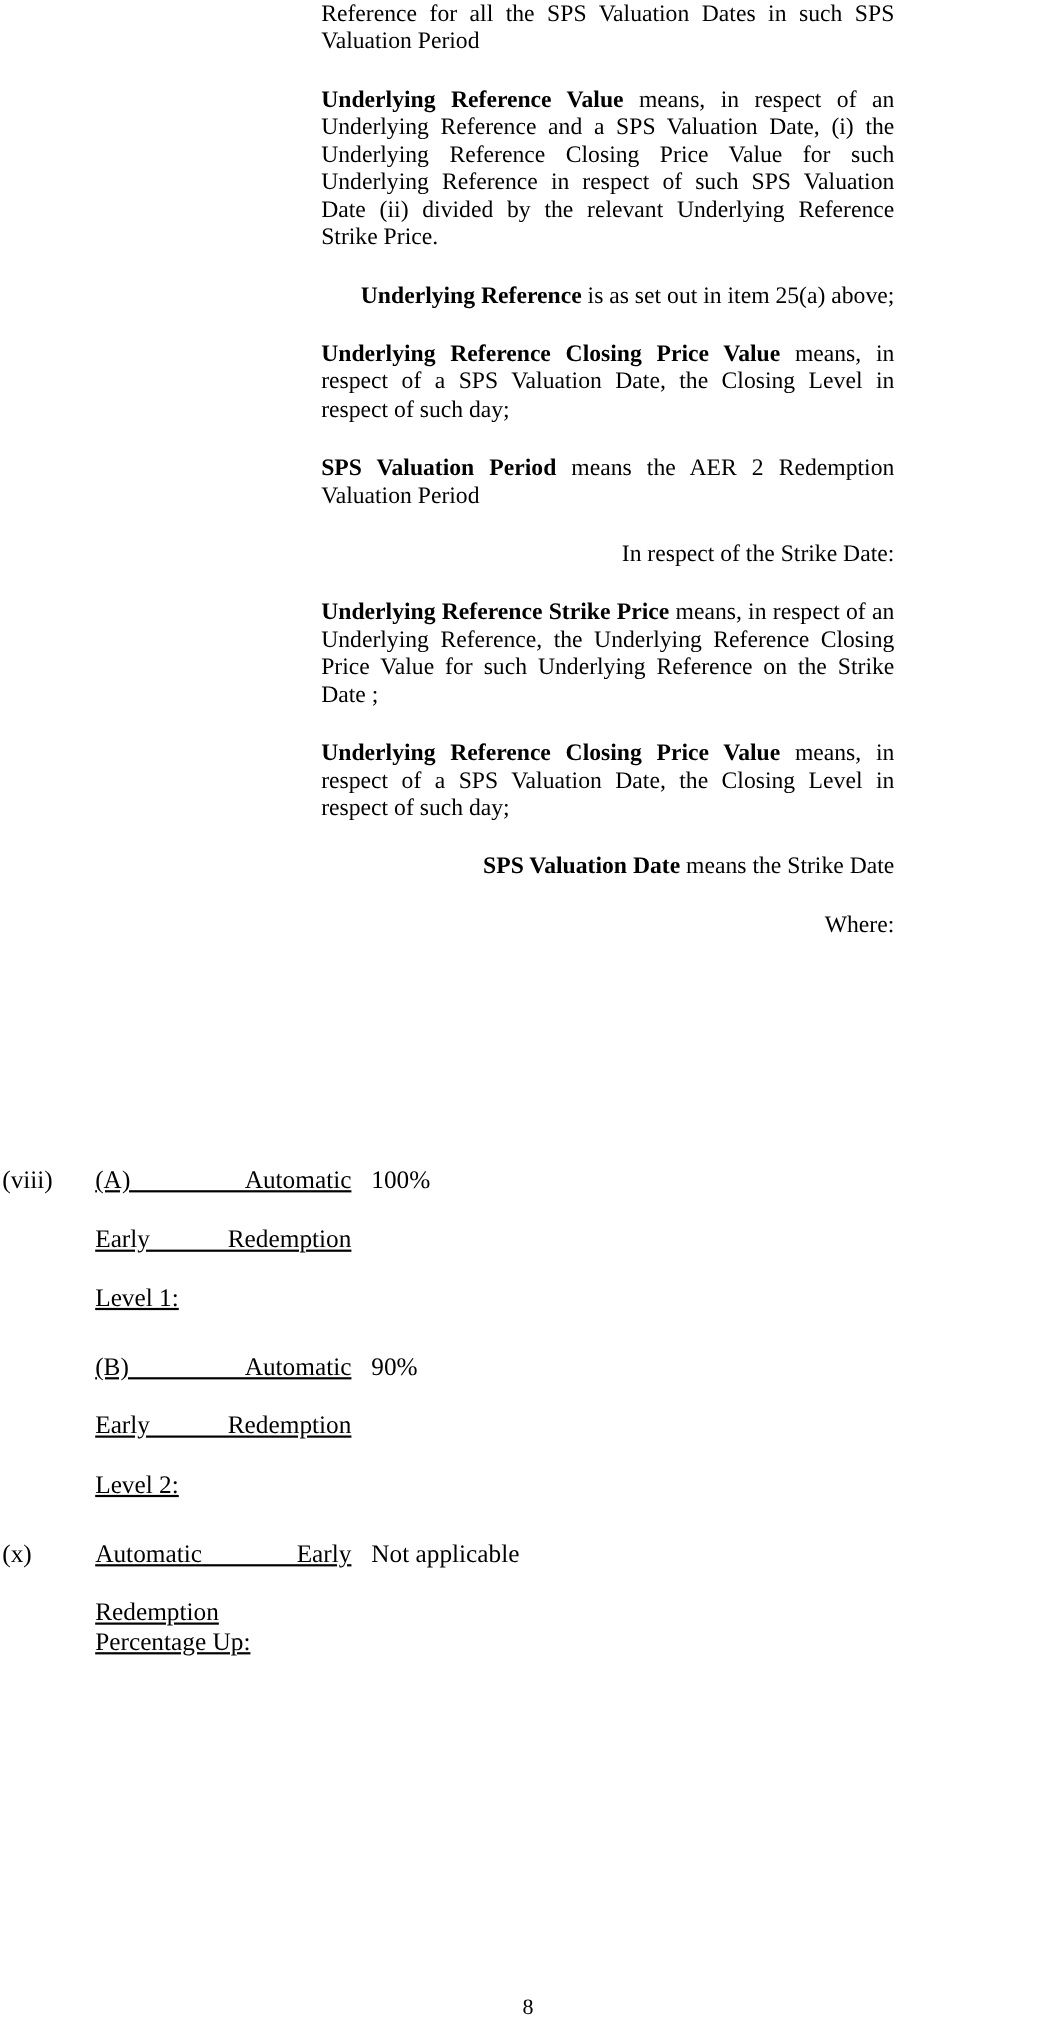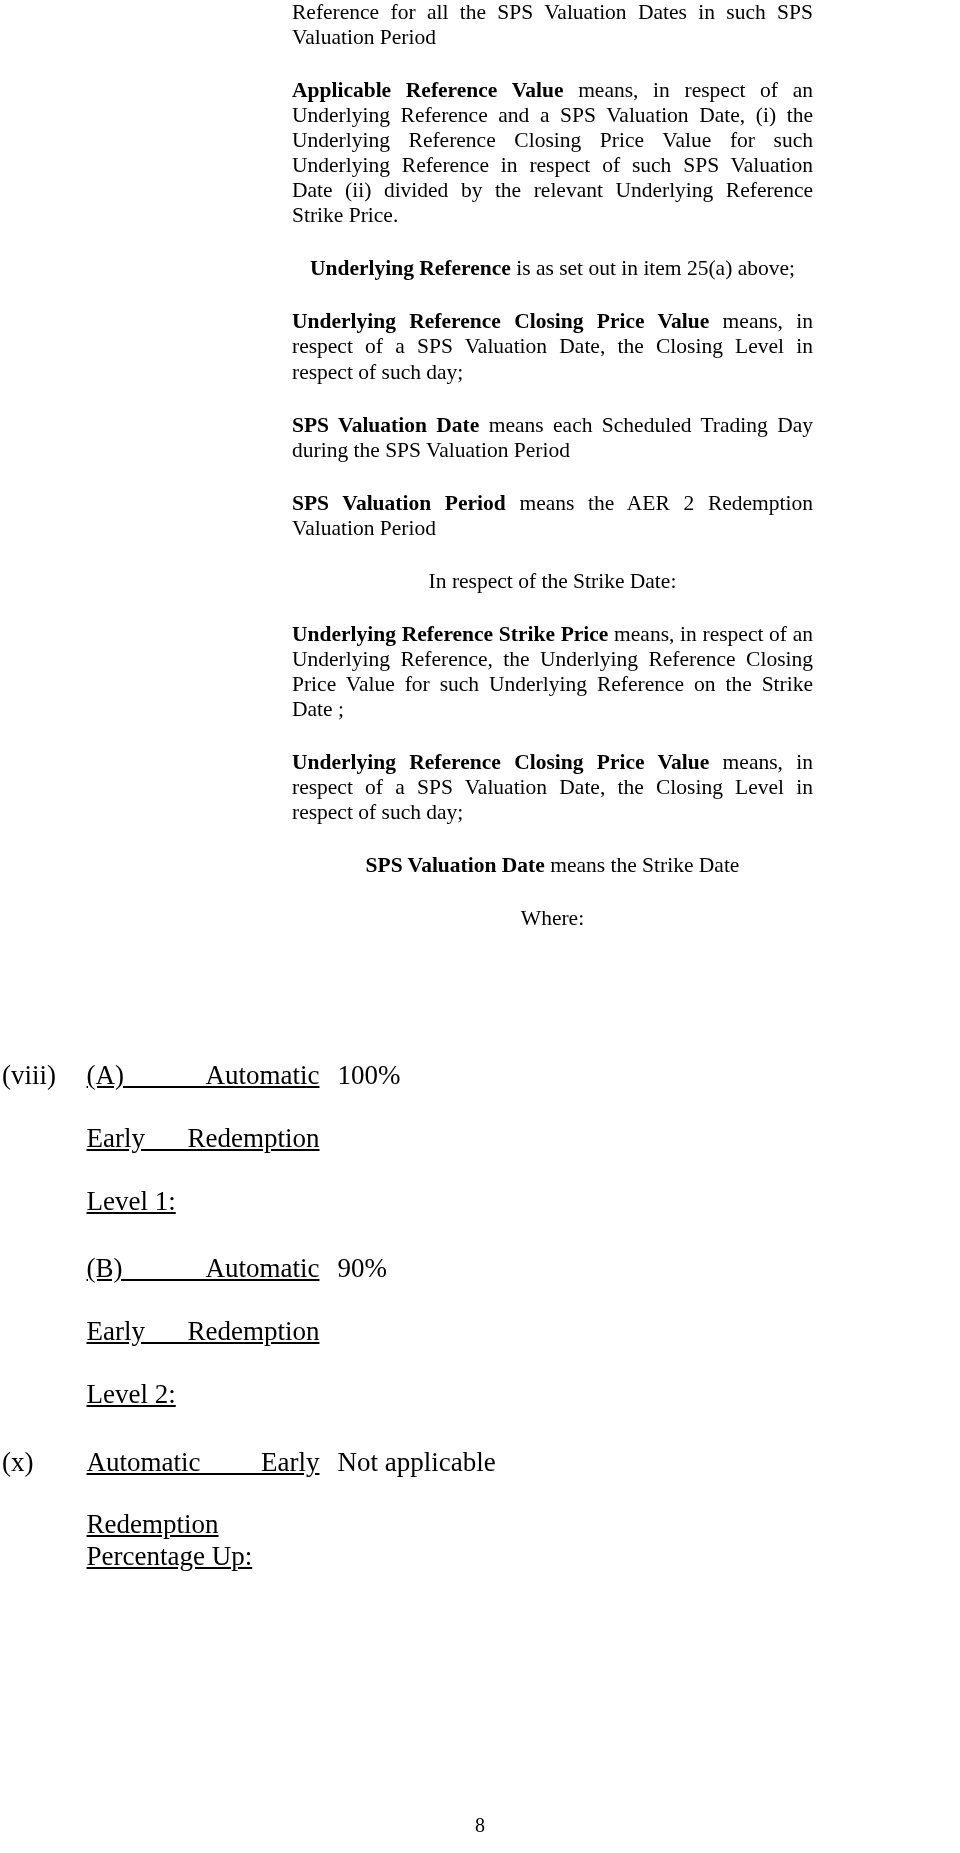--- a/index.html
+++ b/index.html
@@ -36,34 +36,34 @@
     line-height: 1.165;
     text-align: justify;
     text-justify: inter-word;
     margin: 0 0 28px 0;
     hyphens: none;
   }
   .def-block:last-child { margin-bottom: 0; }
   .def-block b, .term {
     font-weight: bold;
   }
-  .noindent { text-align: center; }
+  .noindent { text-align: right; }
 
   
   .items-table {
     position: absolute;
     left: 0px;
     top: 1060px;
     width: 900px;
     border-collapse: collapse;
   }
   .items-table td {
     vertical-align: top;
     padding: 0;
-    font-size: 27px;
+    font-size: 23px;
     line-height: 1.165;
   }
   td.col-num {
     width: 78px;
     padding-left: 2px;
     text-align: left;
     white-space: nowrap;
   }
   td.col-label {
     width: 214px;
@@ -113,34 +113,31 @@
 
 <div class="page">
 
   <div class="defs-column">
 
     <p class="def-block">
       <span>Reference for all the SPS Valuation Dates in such SPS Valuation Period</span>
     </p>
 
     <p class="def-block">
-      <b class="term">Applicable Reference Value</b><span> means, in respect of an Underlying Reference and a SPS Valuation Date, (i) the Underlying Reference Closing Price Value for such Underlying Reference in respect of such SPS Valuation Date (ii) divided by the relevant Underlying Reference Strike Price.</span>
+      <b class="term">Underlying Reference Value</b><span> means, in respect of an Underlying Reference and a SPS Valuation Date, (i) the Underlying Reference Closing Price Value for such Underlying Reference in respect of such SPS Valuation Date (ii) divided by the relevant Underlying Reference Strike Price.</span>
     </p>
 
     <p class="def-block noindent">
       <b class="term">Underlying Reference</b><span> is as set out in item 25(a) above;</span>
     </p>
 
     <p class="def-block">
       <b class="term">Underlying Reference Closing Price Value</b><span> means, in respect of a SPS Valuation Date, the Closing Level in respect of such day;</span>
     </p>
 
-    <p class="def-block">
-      <b class="term">SPS Valuation Date</b><span> means each Scheduled Trading Day during the SPS Valuation Period</span>
-    </p>
 
     <p class="def-block">
       <b class="term">SPS Valuation Period</b><span> means the AER 2 Redemption Valuation Period</span>
     </p>
 
 
     <p class="def-block noindent">
       <span>In respect of the Strike Date:</span>
     </p>
 

